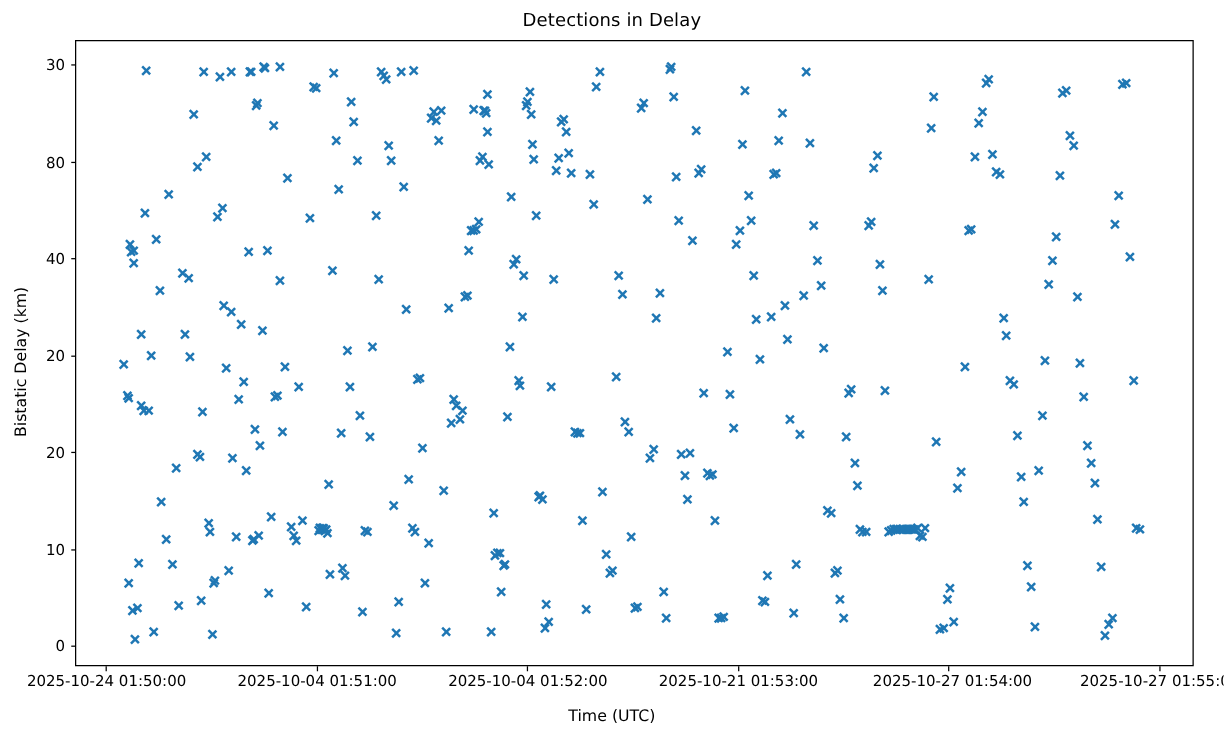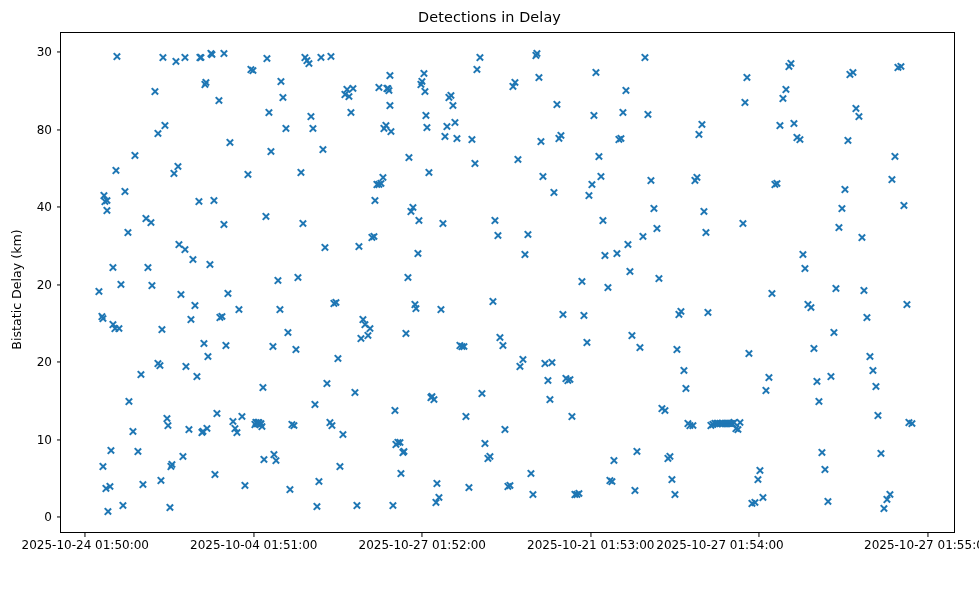--- a/index.html
+++ b/index.html
@@ -547,25 +547,26 @@
       <div class="ytick-label" style="top: 129.63px; left: 0px; width: 52px;">80</div>
       <div class="ytick-mark" style="top: 129.63px;"></div>
       <div class="ytick-label" style="top: 52.146px; left: 0px; width: 52px;">30</div>
       <div class="ytick-mark" style="top: 52.146px;"></div>
     </div>
   <div id="xticks">
       <div class="xtick-label" style="left: 85.2736px;">2025-10-24 01:50:00</div>
       <div class="xtick-mark" style="left: 85.2736px;"></div>
       <div class="xtick-label" style="left: 253.764px;">2025-10-04 01:51:00</div>
       <div class="xtick-mark" style="left: 253.764px;"></div>
-      <div class="xtick-label" style="left: 422.255px;">2025-10-27 01:52:00</div>
+      <div class="xtick-label" style="left: 422.255px;">2025-10-04 01:52:00</div>
       <div class="xtick-mark" style="left: 422.255px;"></div>
       <div class="xtick-label" style="left: 590.745px;">2025-10-21 01:53:00</div>
       <div class="xtick-mark" style="left: 590.745px;"></div>
-      <div class="xtick-label" style="left: 720px;">2025-10-27 01:54:00</div>
+      <div class="xtick-label" style="left: 762px;">2025-10-27 01:54:00</div>
       <div class="xtick-mark" style="left: 759.236px;"></div>
       <div class="xtick-label" style="left: 927.726px;">2025-10-27 01:55:00</div>
       <div class="xtick-mark" style="left: 927.726px;"></div>
     </div>
 
   <div id="ylabel">Bistatic Delay (km)</div>
+  <div id="xlabel">Time (UTC)</div>
 
 </div>
 
 </body></html>

